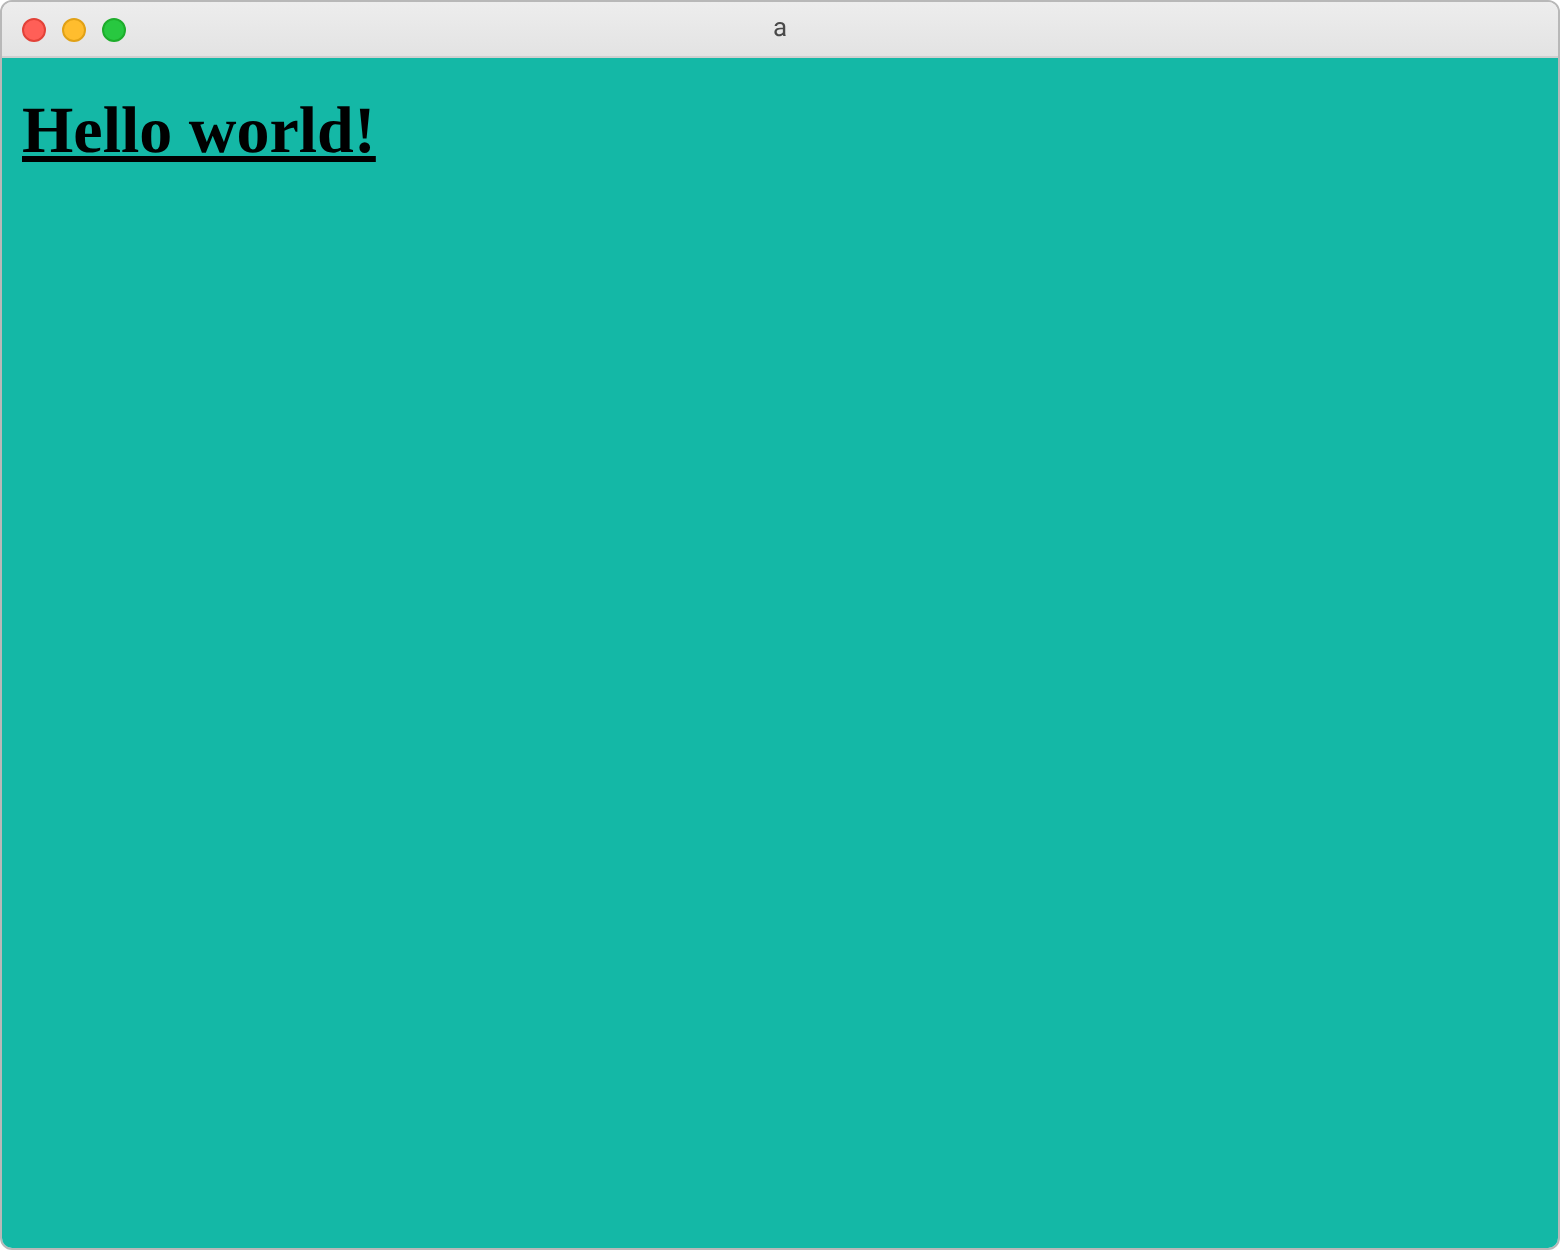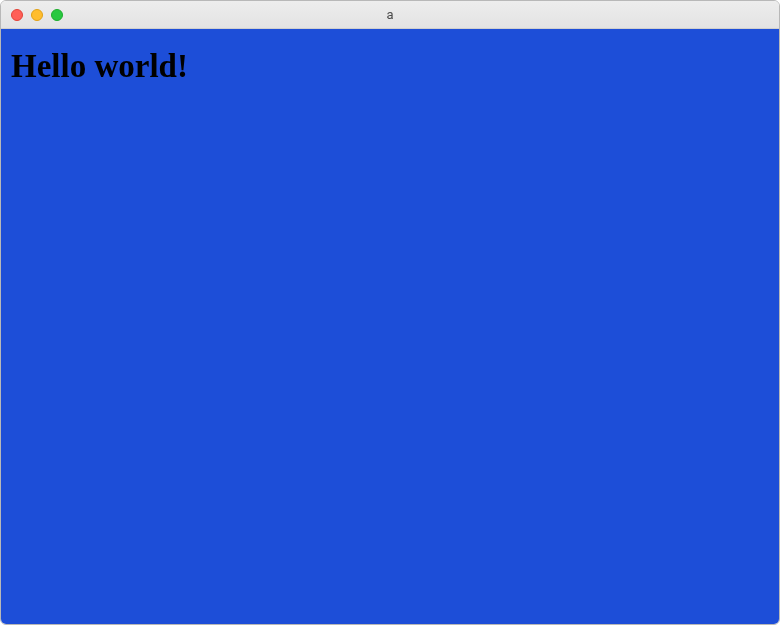--- a/index.html
+++ b/index.html
@@ -63,22 +63,23 @@
     .window-title {
       flex: 1;
       text-align: center;
       font-size: 13px;
       color: #4a4a4a;
       font-weight: 400;
       user-select: none;
     }
     .content {
       flex: 1;
-      background: #1d4ed8;
+      background: #14b8a6;
       padding: 18px 10px;
+      text-decoration: underline;
     }
     .heading {
       font-family: "Times New Roman", Times, serif;
       font-size: 33px;
       font-weight: 700;
       color: #000000;
       line-height: 1.2;
     }
   </style>
 </head>

